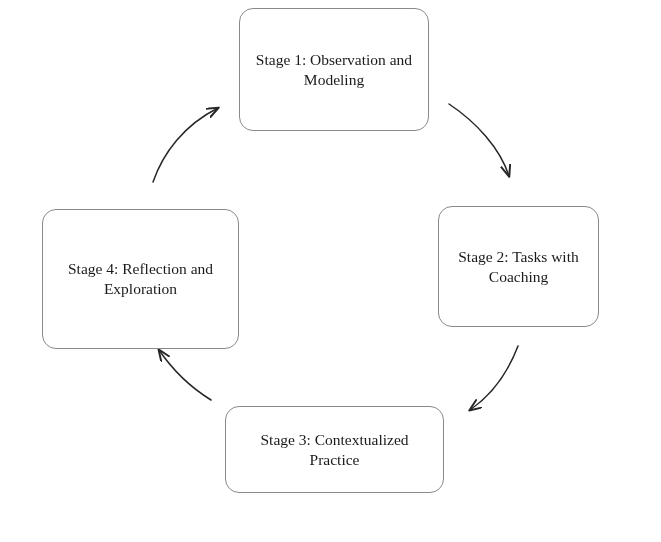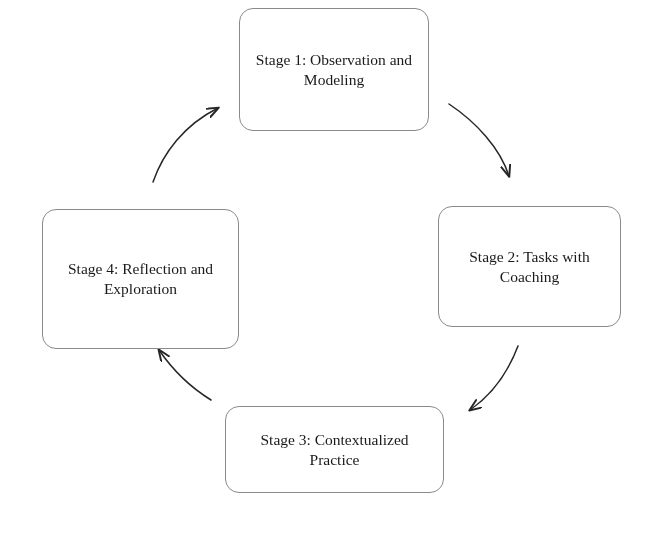--- a/index.html
+++ b/index.html
@@ -40,21 +40,21 @@
     padding: 0 10px;
   }
   .stage-label {
     font-size: 15.5px;
     line-height: 1.28;
     text-align: center;
     color: #1a1a1a;
     white-space: pre-line;
   }
   #stage-box-1 { left: 239px; top: 8px;   width: 190px; height: 123px; }
-  #stage-box-2 { left: 438px; top: 206px; width: 183px; height: 121px; }
+  #stage-box-2 { left: 438px; top: 206px; width: 161px; height: 121px; }
   #stage-box-3 { left: 225px; top: 406px; width: 219px; height: 87px; }
   #stage-box-4 { left: 42px;  top: 203px; width: 197px; height: 140px; margin-top: 6px; }
 </style>
 </head>
 <body>
 
 <div id="diagram-canvas">
 
   <svg class="arrow-layer" width="661" height="542" viewBox="0 0 661 542" xmlns="http://www.w3.org/2000/svg">
     <defs>

